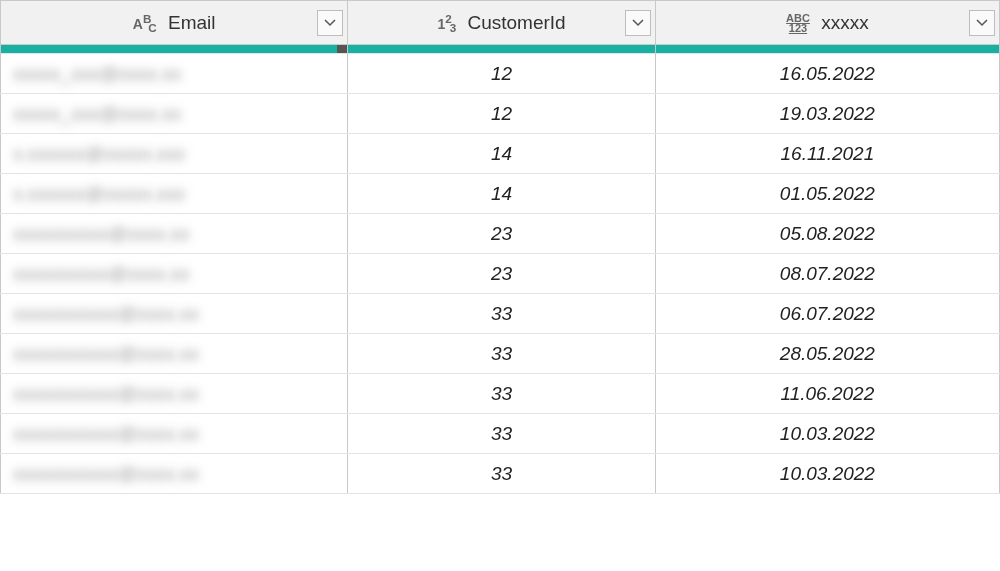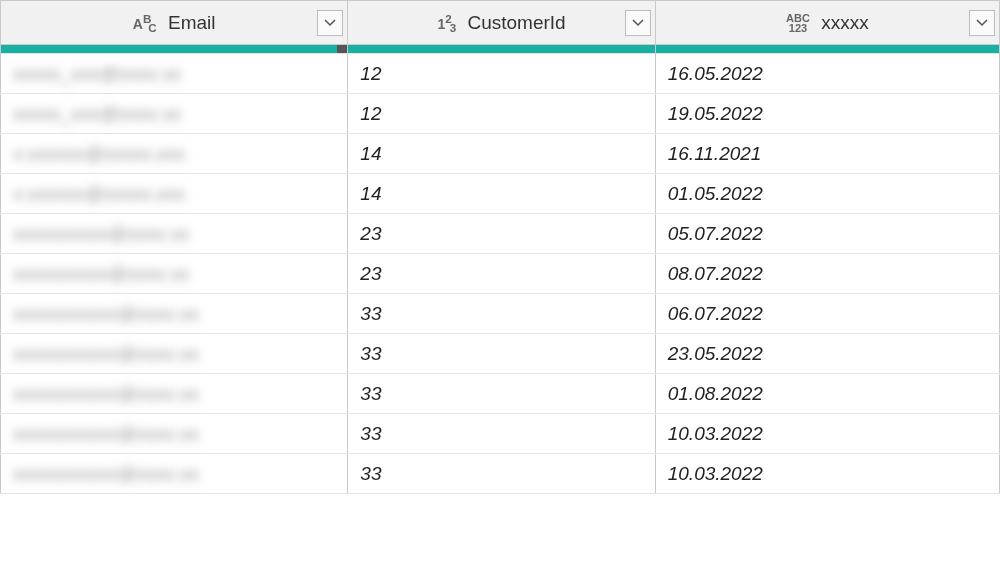--- a/index.html
+++ b/index.html
@@ -75,21 +75,21 @@
     .data-cell {
       border: 1px solid #e4e4e4;
       border-left: 1px solid #c8c8c8;
       border-right: 1px solid #c8c8c8;
       padding: 0 12px;
       font-size: 19px;
       font-style: italic;
       color: #222;
       vertical-align: middle;
     }
-    .num { text-align: left; }
+    .num { text-align: center; }
     .email-cell {
       text-align: left;
       font-style: normal;
       color: transparent;
       text-shadow: 0 0 10px rgba(80,80,80,0.6);
       user-select: none;
     }
   </style>
 </head>
 <body>
@@ -109,21 +109,21 @@
     <th class="header-cell col-cid">
       <span class="type-icon">1<sup>2</sup><sub style="margin-left:-2px">3</sub></span>
       <span class="header-label">CustomerId</span>
       <span class="filter-btn">
         <svg width="12" height="8" viewBox="0 0 12 8">
               <path d="M1 1 L6 6 L11 1" stroke="#555" stroke-width="1.5" fill="none"></path>
             </svg>
       </span>
     </th>
     <th class="header-cell col-date">
-      <span class="type-icon" style="line-height:10px;font-size:11px;">ABC<br>123</span>
+      <span class="type-icon" style="line-height:10px;font-size:11px;text-decoration:underline;">ABC<br>123</span>
       <span class="header-label">xxxxx</span>
       <span class="filter-btn">
         <svg width="12" height="8" viewBox="0 0 12 8">
               <path d="M1 1 L6 6 L11 1" stroke="#555" stroke-width="1.5" fill="none"></path>
             </svg>
       </span>
     </th>
   </tr>
   <tr class="quality-row">
     <td class="quality-cell">
@@ -141,56 +141,56 @@
   </tbody>
     <tbody id="rows">
       <tr class="data-row">
         <td class="data-cell email-cell">xxxxx_xxx@xxxx.xx</td>
         <td class="data-cell num">12</td>
         <td class="data-cell num">16.05.2022</td>
       </tr>
       <tr class="data-row">
         <td class="data-cell email-cell">xxxxx_xxx@xxxx.xx</td>
         <td class="data-cell num">12</td>
-        <td class="data-cell num">19.05.2022</td>
+        <td class="data-cell num">19.03.2022</td>
       </tr>
       <tr class="data-row">
         <td class="data-cell email-cell">x.xxxxxx@xxxxx.xxx</td>
         <td class="data-cell num">14</td>
         <td class="data-cell num">16.11.2021</td>
       </tr>
       <tr class="data-row">
         <td class="data-cell email-cell">x.xxxxxx@xxxxx.xxx</td>
         <td class="data-cell num">14</td>
         <td class="data-cell num">01.05.2022</td>
       </tr>
       <tr class="data-row">
         <td class="data-cell email-cell">xxxxxxxxxx@xxxx.xx</td>
         <td class="data-cell num">23</td>
-        <td class="data-cell num">05.07.2022</td>
+        <td class="data-cell num">05.08.2022</td>
       </tr>
       <tr class="data-row">
         <td class="data-cell email-cell">xxxxxxxxxx@xxxx.xx</td>
         <td class="data-cell num">23</td>
         <td class="data-cell num">08.07.2022</td>
       </tr>
       <tr class="data-row">
         <td class="data-cell email-cell">xxxxxxxxxxx@xxxx.xx</td>
         <td class="data-cell num">33</td>
         <td class="data-cell num">06.07.2022</td>
       </tr>
       <tr class="data-row">
         <td class="data-cell email-cell">xxxxxxxxxxx@xxxx.xx</td>
         <td class="data-cell num">33</td>
-        <td class="data-cell num">23.05.2022</td>
-      </tr>
-      <tr class="data-row">
-        <td class="data-cell email-cell">xxxxxxxxxxx@xxxx.xx</td>
-        <td class="data-cell num">33</td>
-        <td class="data-cell num">01.08.2022</td>
+        <td class="data-cell num">28.05.2022</td>
+      </tr>
+      <tr class="data-row">
+        <td class="data-cell email-cell">xxxxxxxxxxx@xxxx.xx</td>
+        <td class="data-cell num">33</td>
+        <td class="data-cell num">11.06.2022</td>
       </tr>
       <tr class="data-row">
         <td class="data-cell email-cell">xxxxxxxxxxx@xxxx.xx</td>
         <td class="data-cell num">33</td>
         <td class="data-cell num">10.03.2022</td>
       </tr>
       <tr class="data-row">
         <td class="data-cell email-cell">xxxxxxxxxxx@xxxx.xx</td>
         <td class="data-cell num">33</td>
         <td class="data-cell num">10.03.2022</td>

